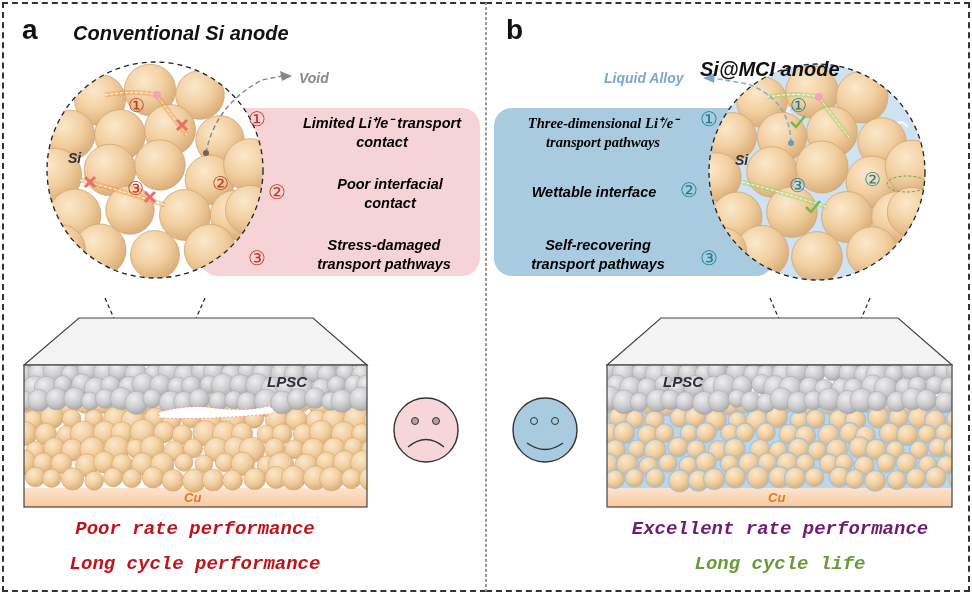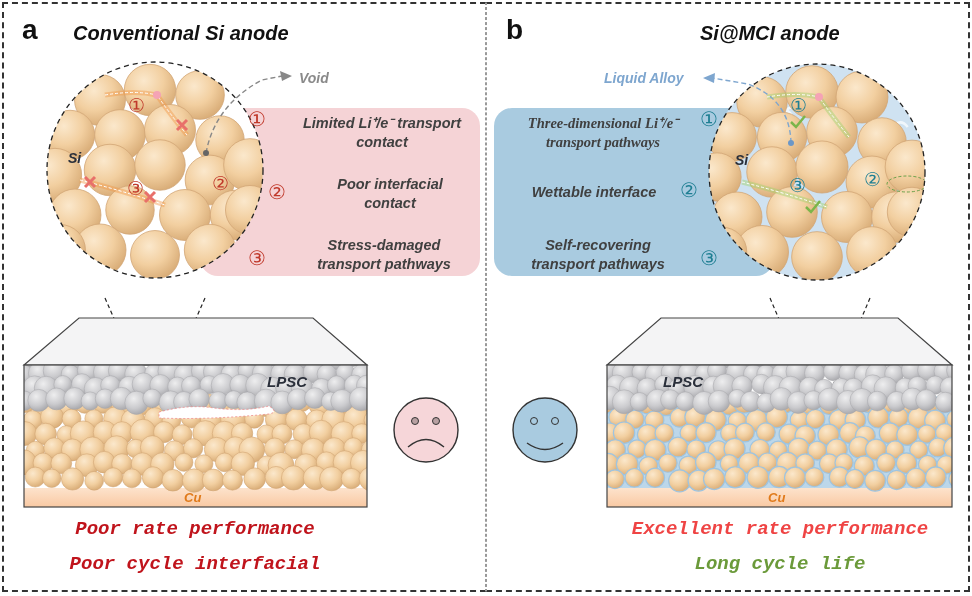--- a/index.html
+++ b/index.html
@@ -2,21 +2,21 @@
 <html><head>
 <meta charset="utf-8">
 <style>
   html,body{margin:0;padding:0;background:#fff;}
   body{width:972px;height:596px;position:relative;overflow:hidden;font-family:"Liberation Sans",sans-serif;}
   .panel{position:absolute;top:2px;height:590px;box-sizing:border-box;}
   #panel-a{left:2px;width:484px;border:2px dashed #333;border-right:1px dashed #999;}
   #panel-b{left:486px;width:484px;border:2px dashed #333;border-left:1px dashed #999;}
   .letter{position:absolute;top:14px;font-weight:bold;font-size:28px;color:#111;}
   .title{position:absolute;top:22px;font-weight:bold;font-style:italic;font-size:20px;color:#111;}
-  .callout{position:absolute;font-weight:bold;font-style:italic;font-size:14.5px;color:#404040;text-align:center;line-height:19px;}
+  .callout{position:absolute;font-weight:bold;font-style:italic;font-size:14.5px;color:#000000;text-align:center;line-height:19px;}
   .num{position:absolute;font-family:"DejaVu Serif",serif;font-size:20px;}
   .bottom-text{position:absolute;font-weight:bold;font-style:italic;font-size:19px;text-align:center;font-family:Liberation Mono, monospace;}
   svg{position:absolute;left:0;top:0;}
   .lbl{position:absolute;font-weight:bold;font-style:italic;}
 </style>
 </head>
 <body>
 
 <svg id="art" width="972" height="596">
   <defs>
@@ -720,25 +720,25 @@
 </div>
 
 <div class="num" style="left:128px;top:94px;color:#c0392b;font-size:19px;">①</div>
 <div class="num" style="left:212px;top:172px;color:#c0392b;font-size:19px;">②</div>
 <div class="num" style="left:127px;top:177px;color:#c0392b;font-size:19px;">③</div>
 
 <div class="lbl" style="left:267px;top:373px;font-size:15px;color:#2a2f3a;">LPSC</div>
 <div class="lbl" style="left:184px;top:490px;font-size:13px;color:#e07a1a;">Cu</div>
 
 <div class="bottom-text" style="left:40px;top:518px;width:310px;color:#c0141c;">Poor rate performance</div>
-<div class="bottom-text" style="left:40px;top:553px;width:310px;color:#c0141c;">Poor cycle interfacial</div>
+<div class="bottom-text" style="left:40px;top:553px;width:310px;color:#c0141c;">Long cycle performance</div>
 
 <div class="panel" id="panel-b"></div>
 <div class="letter" style="left:506px;">b</div>
-<div class="title" style="left:700px;">Si@MCI anode</div>
+<div class="title" style="left:700px;margin-top:36px;">Si@MCI anode</div>
 <div class="lbl" style="left:604px;top:70px;font-size:14px;color:#7ea6cf;">Liquid Alloy</div>
 <div class="lbl" style="left:735px;top:152px;font-size:14px;color:#2a2f3a;">Si</div>
 
 <div class="callout" style="left:496px;top:114px;width:214px;font-family:Liberation Serif, serif;">
   <div>Three-dimensional Li⁺/e⁻</div>
     <div>transport pathways</div>
 </div>
 <div class="num" style="left:700px;top:107px;color:#1f7f93;">①</div>
 <div class="callout" style="left:500px;top:183px;width:188px;">
   <div>Wettable interface</div>
@@ -750,14 +750,14 @@
 </div>
 <div class="num" style="left:700px;top:246px;color:#1f7f93;">③</div>
 
 <div class="num" style="left:790px;top:94px;color:#1f7f93;font-size:19px;">①</div>
 <div class="num" style="left:864px;top:168px;color:#1f7f93;font-size:19px;">②</div>
 <div class="num" style="left:789px;top:174px;color:#1f7f93;font-size:19px;">③</div>
 
 <div class="lbl" style="left:663px;top:373px;font-size:15px;color:#2a2f3a;">LPSC</div>
 <div class="lbl" style="left:768px;top:490px;font-size:13px;color:#e07a1a;">Cu</div>
 
-<div class="bottom-text" style="left:620px;top:518px;width:320px;color:#ef4444;">Excellent rate performance</div>
+<div class="bottom-text" style="left:620px;top:518px;width:320px;color:#701a75;">Excellent rate performance</div>
 <div class="bottom-text" style="left:620px;top:553px;width:320px;color:#6b9a3a;">Long cycle life</div>
 
 </body></html>

